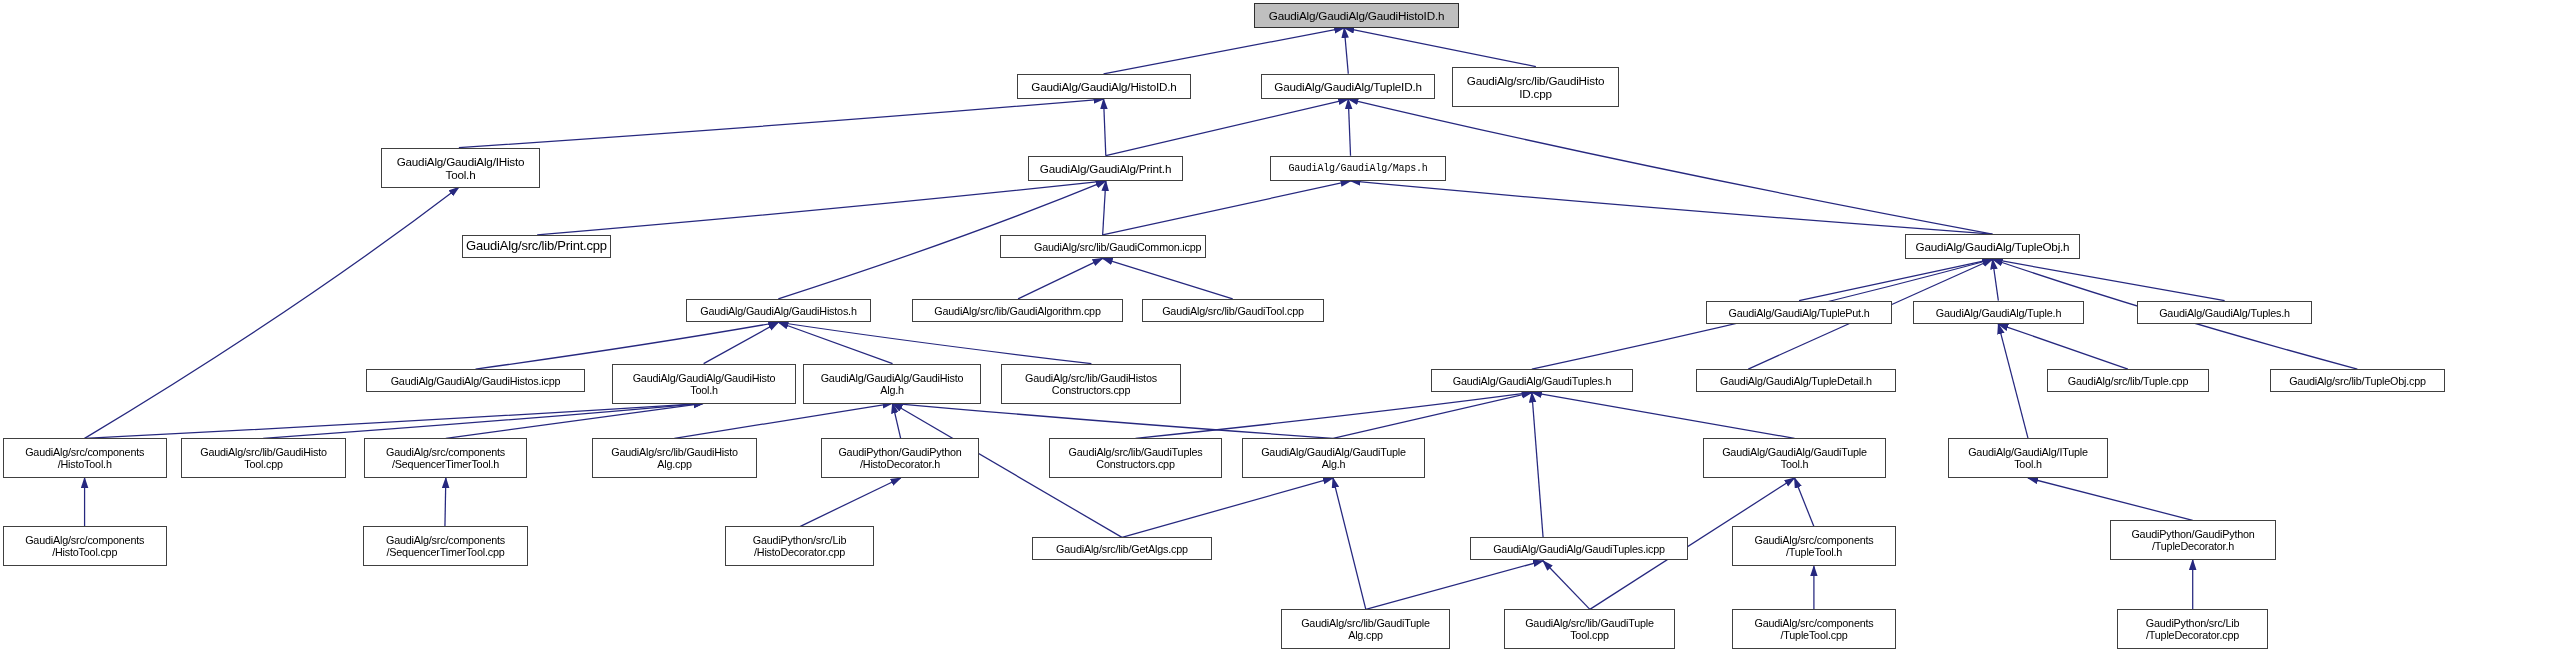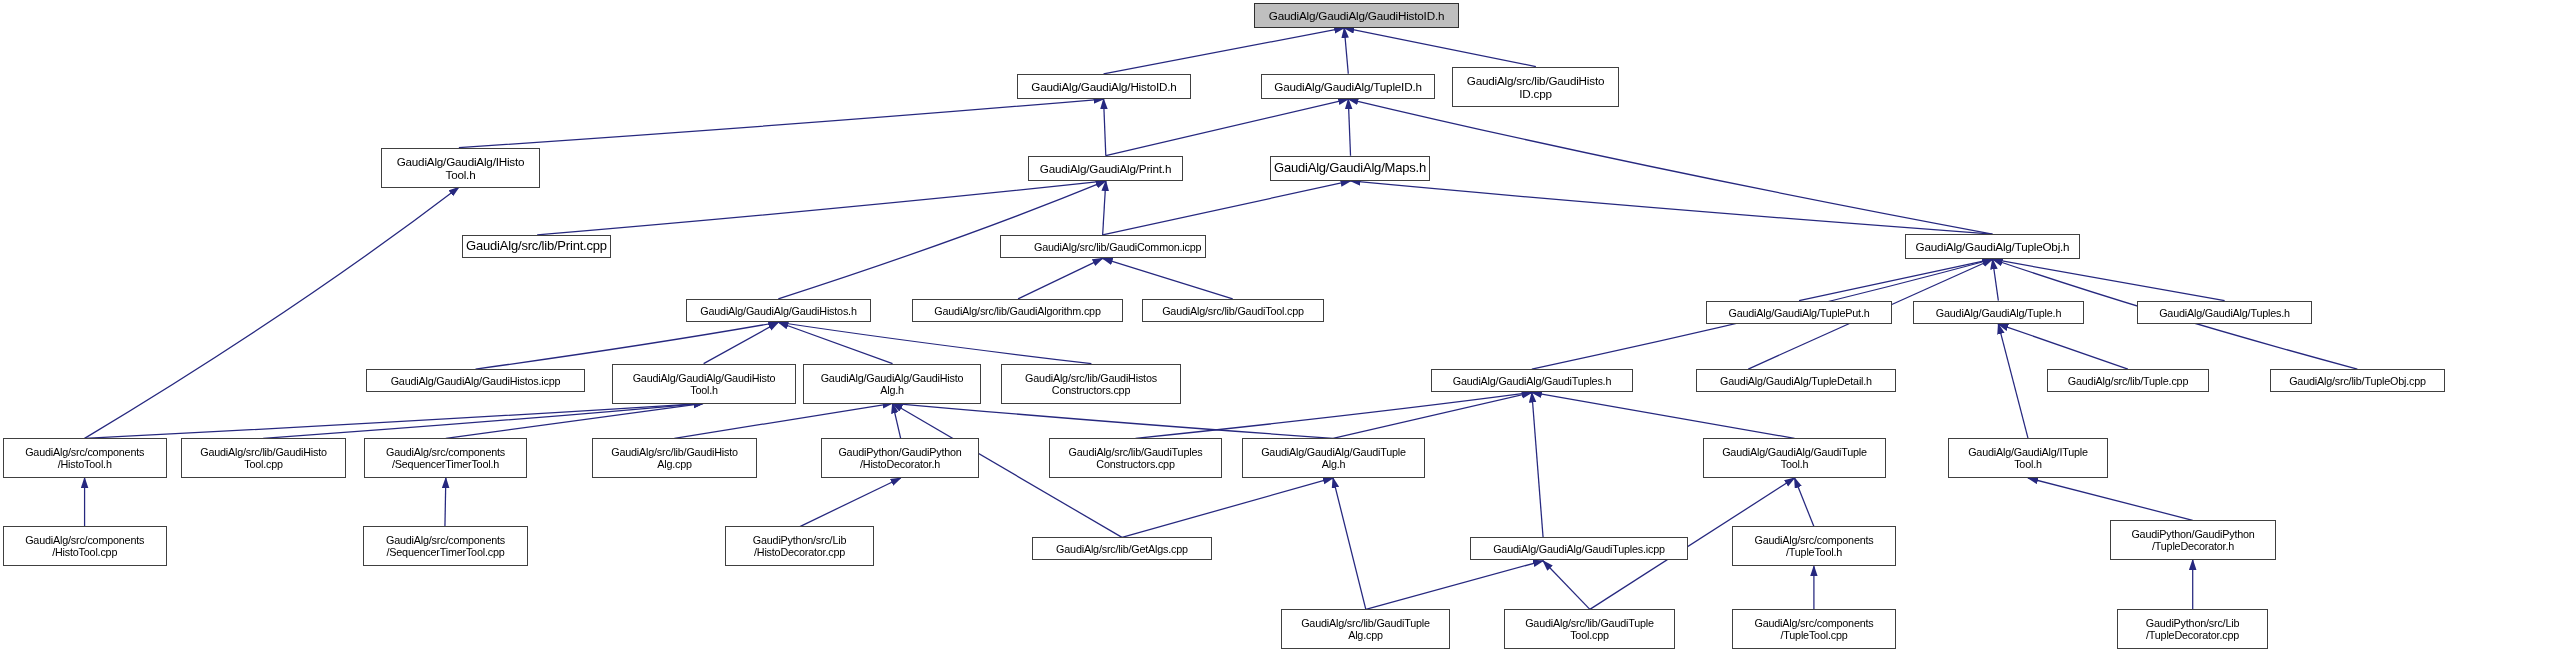--- a/index.html
+++ b/index.html
@@ -110,21 +110,21 @@
   </svg>
   <div id="node-layer">
       <div class="node root" style="left: 1242px; top: 2.7px; width: 205px; height: 25px; font-size: 11.7px; margin-left: 12px;">GaudiAlg/GaudiAlg/GaudiHistoID.h</div>
       <div class="node" style="left: 1017px; top: 74px; width: 174px; height: 25px; font-size: 11.7px;">GaudiAlg/GaudiAlg/HistoID.h</div>
       <div class="node" style="left: 1261px; top: 74px; width: 174px; height: 25px; font-size: 11.7px;">GaudiAlg/GaudiAlg/TupleID.h</div>
       <div class="node" style="left: 1452px; top: 67px; width: 167px; height: 40px; font-size: 11.7px;">GaudiAlg/src/lib/GaudiHisto
 ID.cpp</div>
       <div class="node" style="left: 381px; top: 148px; width: 159px; height: 40px; font-size: 11.7px;">GaudiAlg/GaudiAlg/IHisto
 Tool.h</div>
       <div class="node" style="left: 1028px; top: 156px; width: 155px; height: 25px; font-size: 11.7px;">GaudiAlg/GaudiAlg/Print.h</div>
-      <div class="node" style="left: 1270px; top: 156px; width: 160px; height: 25px; font-size: 13px;">GaudiAlg/GaudiAlg/Maps.h</div>
+      <div class="node" style="left: 1270px; top: 156px; width: 176px; height: 25px; font-size: 10px; font-family: Liberation Mono, monospace;">GaudiAlg/GaudiAlg/Maps.h</div>
       <div class="node" style="left: 462px; top: 235px; width: 149px; height: 23.4px; font-size: 13px;">GaudiAlg/src/lib/Print.cpp</div>
       <div class="node" style="left: 1000px; top: 235px; width: 206px; height: 23.4px; font-size: 10.8px; padding-left: 32px;">GaudiAlg/src/lib/GaudiCommon.icpp</div>
       <div class="node" style="left: 1905px; top: 234px; width: 175px; height: 25px; font-size: 11.7px;">GaudiAlg/GaudiAlg/TupleObj.h</div>
       <div class="node" style="left: 686px; top: 299px; width: 185px; height: 23.4px; font-size: 10.8px;">GaudiAlg/GaudiAlg/GaudiHistos.h</div>
       <div class="node" style="left: 912px; top: 299px; width: 211px; height: 23.4px; font-size: 10.8px;">GaudiAlg/src/lib/GaudiAlgorithm.cpp</div>
       <div class="node" style="left: 1142px; top: 299px; width: 182px; height: 23.4px; font-size: 10.8px;">GaudiAlg/src/lib/GaudiTool.cpp</div>
       <div class="node" style="left: 1706px; top: 301px; width: 186px; height: 23.4px; font-size: 10.8px;">GaudiAlg/GaudiAlg/TuplePut.h</div>
       <div class="node" style="left: 1913px; top: 301px; width: 171px; height: 23.4px; font-size: 10.8px;">GaudiAlg/GaudiAlg/Tuple.h</div>
       <div class="node" style="left: 2137px; top: 301px; width: 175px; height: 23.4px; font-size: 10.8px;">GaudiAlg/GaudiAlg/Tuples.h</div>
       <div class="node" style="left: 366px; top: 369px; width: 219px; height: 23.4px; font-size: 10.8px;">GaudiAlg/GaudiAlg/GaudiHistos.icpp</div>

